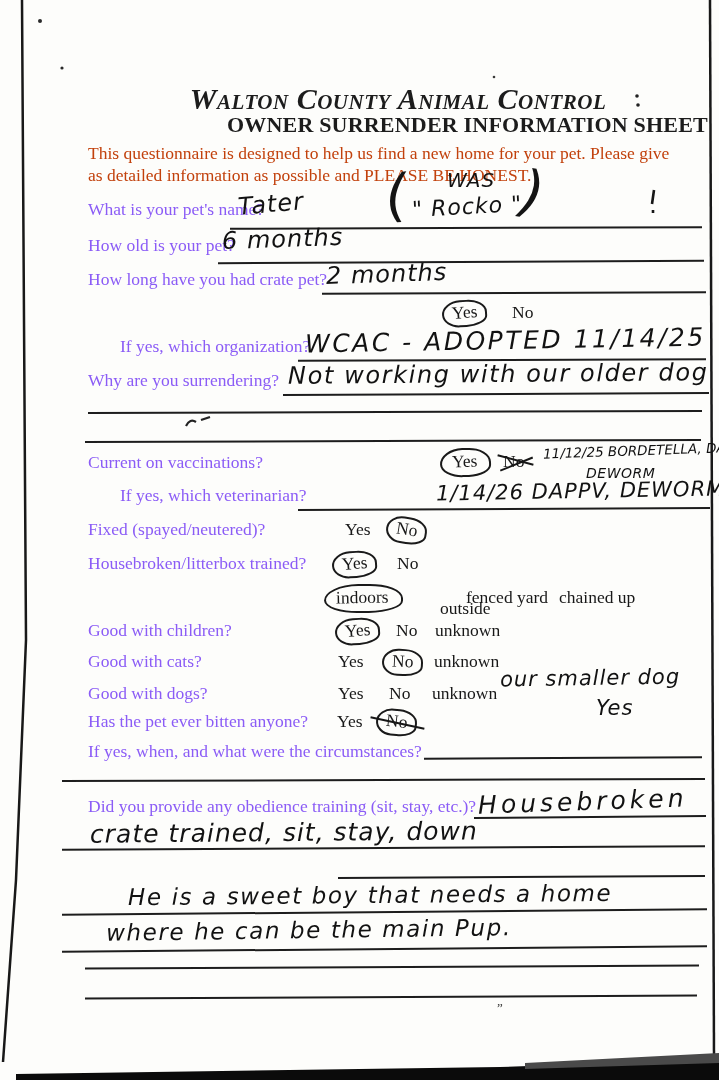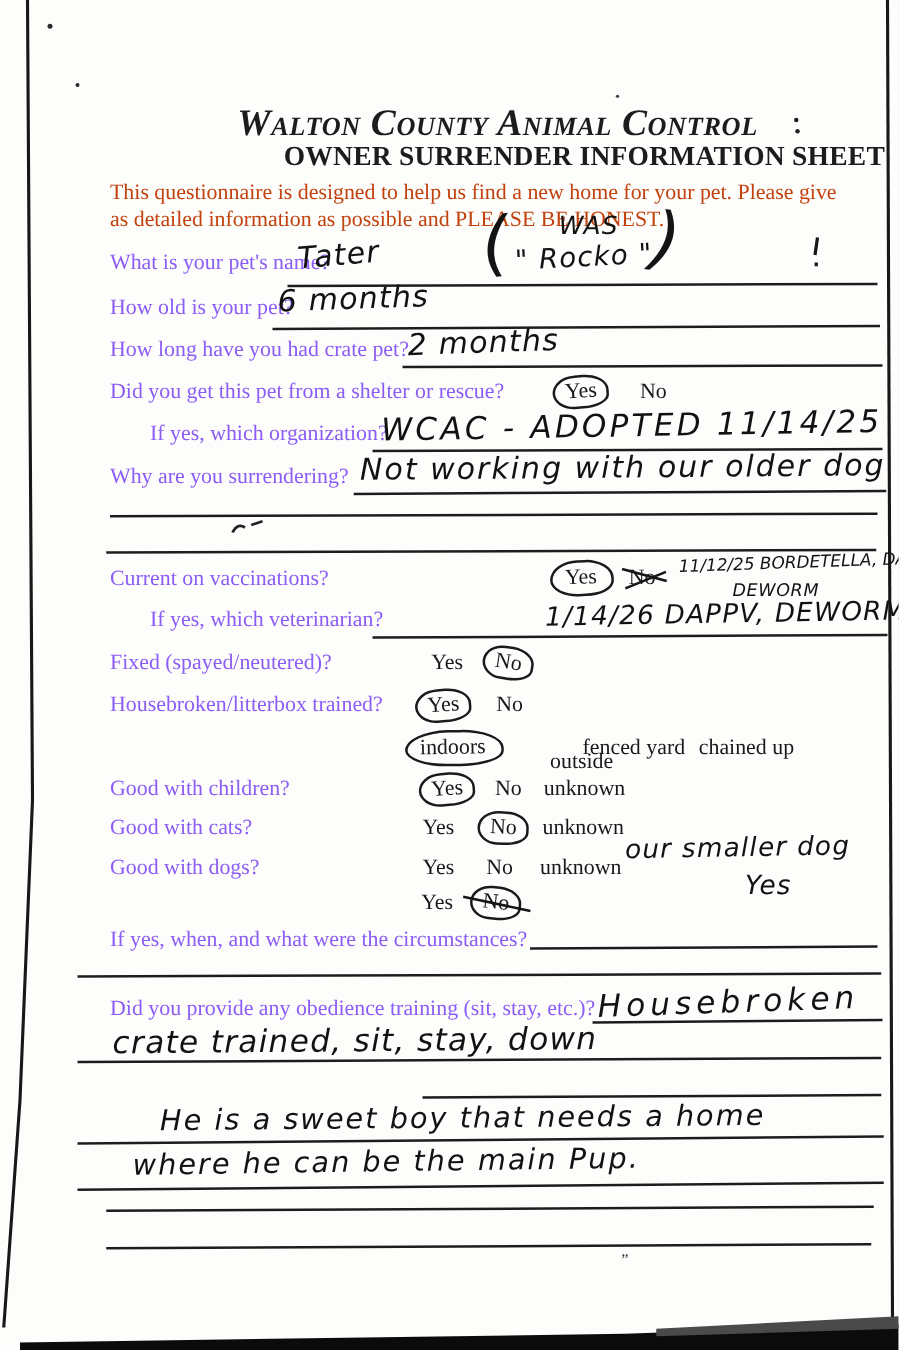--- a/index.html
+++ b/index.html
@@ -61,21 +61,20 @@
   <div class="abs uline" style="left:230px;top:227px;width:472px;transform:rotate(-0.2deg);"></div>
 
   <div class="abs label" style="left:88px;top:235px;">How old is your pet?</div>
   <div class="abs hand" style="left:222px;top:225px;transform:rotate(-2deg);">6 months</div>
   <div class="abs uline" style="left:218px;top:261px;width:486px;transform:rotate(-0.3deg);"></div>
 
   <div class="abs label" style="left:88px;top:269px;">How long have you had crate pet?</div>
   <div class="abs hand" style="left:326px;top:260px;transform:rotate(-2deg);">2 months</div>
   <div class="abs uline" style="left:322px;top:292px;width:384px;transform:rotate(-0.2deg);"></div>
 
-  <div class="abs label" style="left:88px;top:302px;">Did you get this pet from a shelter or rescue?</div>
   <div class="abs opt" style="left:450px;top:302px;"><span class="circ">Yes</span></div>
   <div class="abs opt" style="left:512px;top:302px;">No</div>
 
   <div class="abs label" style="left:120px;top:336px;">If yes, which organization?</div>
   <div class="abs hand" style="left:305px;top:326px;font-size:25px;letter-spacing:2.5px;transform:rotate(-1deg);">WCAC - ADOPTED 11/14/25</div>
   <div class="abs uline" style="left:298px;top:359px;width:408px;transform:rotate(-0.2deg);"></div>
 
   <div class="abs label" style="left:88px;top:370px;">Why are you surrendering?</div>
   <div class="abs hand" style="left:288px;top:360px;letter-spacing:1.6px;transform:rotate(-0.5deg);">Not working with our older dog</div>
   <div class="abs uline" style="left:283px;top:393px;width:426px;transform:rotate(-0.3deg);"></div>
@@ -115,20 +114,21 @@
   <div class="abs opt" style="left:390px;top:651px;"><span class="circ" style="transform:rotate(3deg);">No</span></div>
   <div class="abs opt" style="left:434px;top:651px;">unknown</div>
 
   <div class="abs label" style="left:88px;top:683px;">Good with dogs?</div>
   <div class="abs opt" style="left:338px;top:683px;">Yes</div>
   <div class="abs opt" style="left:389px;top:683px;">No</div>
   <div class="abs opt" style="left:432px;top:683px;">unknown</div>
   <div class="abs hand" style="left:500px;top:666px;font-size:21px;transform:rotate(-1deg);">our smaller dog</div>
   <div class="abs hand" style="left:596px;top:696px;font-size:21px;">Yes</div>
 
+  <div class="abs label" style="left:88px;top:711px;">Has the pet ever bitten anyone?</div>
   <div class="abs opt" style="left:337px;top:711px;">Yes</div>
   <div class="abs opt" style="left:384px;top:711px;"><span class="circ strike" style="transform:rotate(6deg);">No</span></div>
 
   <div class="abs label" style="left:88px;top:741px;">If yes, when, and what were the circumstances?</div>
   <div class="abs uline" style="left:424px;top:757px;width:278px;transform:rotate(-0.3deg);"></div>
 
   <div class="abs uline" style="left:62px;top:779px;width:643px;transform:rotate(-0.2deg);"></div>
 
   <div class="abs label" style="left:88px;top:796px;">Did you provide any obedience training (sit, stay, etc.)?</div>
   <div class="abs hand" style="left:478px;top:787px;font-size:25px;letter-spacing:4px;transform:rotate(-2deg);">Housebroken</div>

